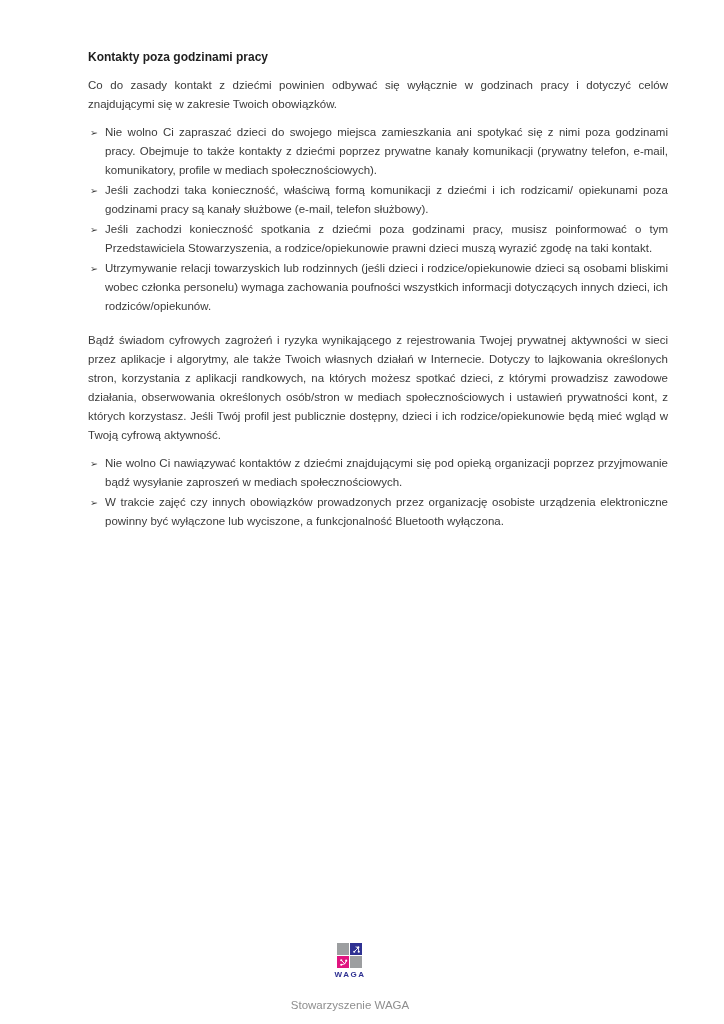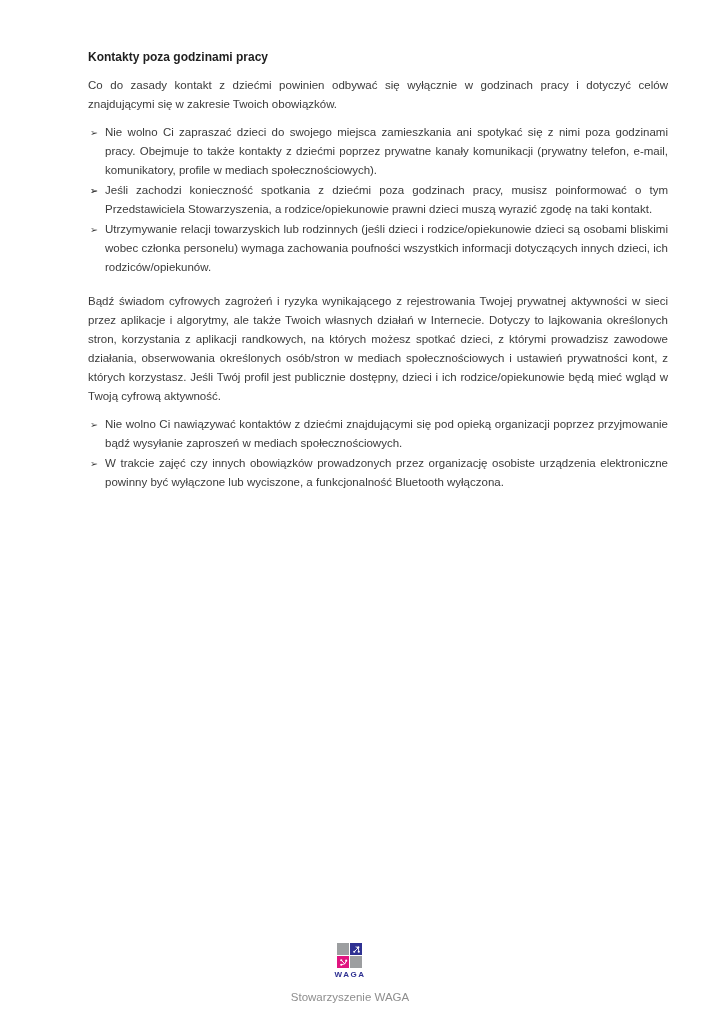--- a/index.html
+++ b/index.html
@@ -39,45 +39,46 @@
     display:grid;grid-template-columns:12px 12px;grid-auto-rows:12px;
     gap:1px;width:25px;margin:0 auto;
   }
   .sq{width:12px;height:12px;display:flex;align-items:center;justify-content:center;}
   .sq svg{display:block;}
   .logo-word{
     font-size:8px;line-height:10px;font-weight:bold;
     letter-spacing:1.5px;margin-top:2px;text-align:center;
   }
   .org-name{
-    margin-top:9px;
+    margin-top:17px;
     font-size:11.5px;line-height:14px;color:#8e8e8e;
   }
 </style>
 </head>
 <body>
 
 <div class="page">
 
   <main class="content">
 
     <section>
       <h2>Kontakty poza godzinami pracy</h2>
       <p>Co do zasady kontakt z dziećmi powinien odbywać się wyłącznie w godzinach pracy i dotyczyć celów znajdującymi się w zakresie Twoich obowiązków.</p>
       <ul>
         <li>
           <span class="bullet">➢</span>
           <span>Nie wolno Ci zapraszać dzieci do swojego miejsca zamieszkania ani spotykać się z nimi poza godzinami pracy. Obejmuje to także kontakty z dziećmi poprzez prywatne kanały komunikacji (prywatny telefon, e-mail, komunikatory, profile w mediach społecznościowych).</span>
         </li>
         <li>
           <span class="bullet">➢</span>
+          <span>Jeśli zachodzi taka konieczność, właściwą formą komunikacji z dziećmi i ich rodzicami/ opiekunami poza godzinami pracy są kanały służbowe (e-mail, telefon służbowy).</span>
         </li>
         <li>
           <span class="bullet">➢</span>
-          <span>Jeśli zachodzi konieczność spotkania z dziećmi poza godzinach pracy, musisz poinformować o tym Przedstawiciela Stowarzyszenia, a rodzice/opiekunowie prawni dzieci muszą wyrazić zgodę na taki kontakt.</span>
+          <span>Jeśli zachodzi konieczność spotkania z dziećmi poza godzinami pracy, musisz poinformować o tym Przedstawiciela Stowarzyszenia, a rodzice/opiekunowie prawni dzieci muszą wyrazić zgodę na taki kontakt.</span>
         </li>
         <li>
           <span class="bullet">➢</span>
           <span>Utrzymywanie relacji towarzyskich lub rodzinnych (jeśli dzieci i rodzice/opiekunowie dzieci są osobami bliskimi wobec członka personelu) wymaga zachowania poufności wszystkich informacji dotyczących innych dzieci, ich rodziców/opiekunów.</span>
         </li>
       </ul>
     </section>
 
     <section class="sec2">
       <p>Bądź świadom cyfrowych zagrożeń i ryzyka wynikającego z rejestrowania Twojej prywatnej aktywności w sieci przez aplikacje i algorytmy, ale także Twoich własnych działań w Internecie. Dotyczy to lajkowania określonych stron, korzystania z aplikacji randkowych, na których możesz spotkać dzieci, z którymi prowadzisz zawodowe działania, obserwowania określonych osób/stron w mediach społecznościowych i ustawień prywatności kont, z których korzystasz. Jeśli Twój profil jest publicznie dostępny, dzieci i ich rodzice/opiekunowie będą mieć wgląd w Twoją cyfrową aktywność.</p>

